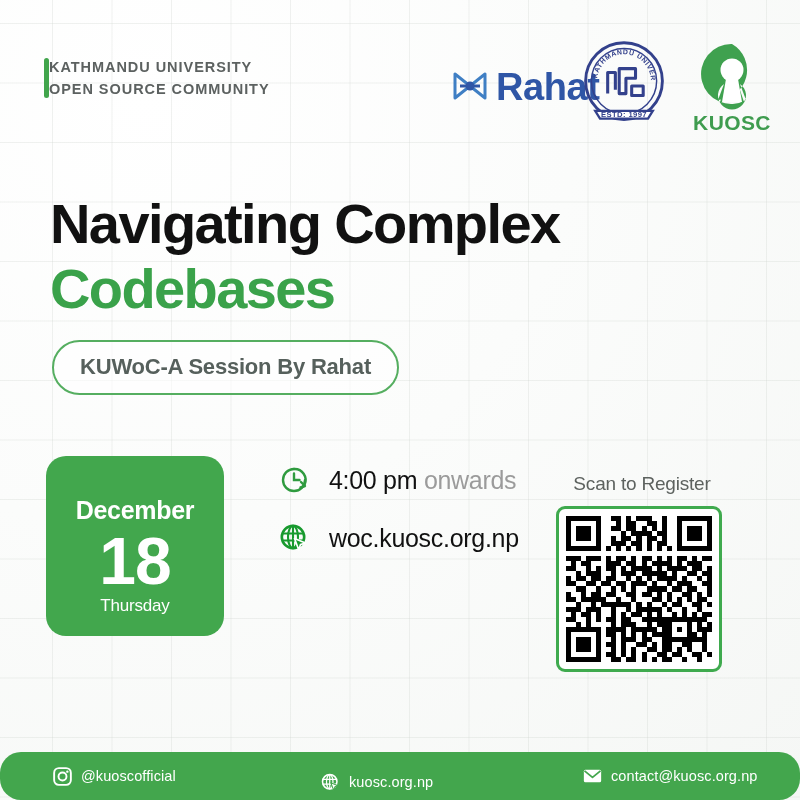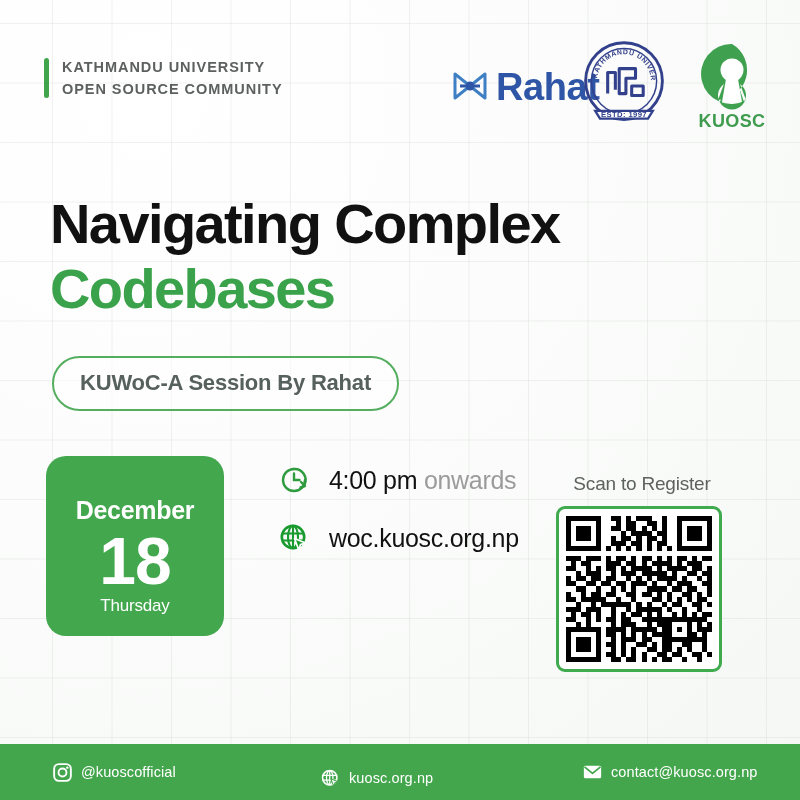--- a/index.html
+++ b/index.html
@@ -21,21 +21,21 @@
       radial-gradient(circle at 18% 12%, #ffffff 0%, #fbfcfb 45%, #f5f7f5 100%);
     overflow:hidden;
   }
 
   
   .header{
     position:absolute; top:0; left:0; right:0; height:150px;
   }
   .org{
     position:absolute; left:44px; top:58px;
-    display:flex; align-items:stretch; gap:13px;
+    display:flex; align-items:stretch; 
   }
   .org-bar{ width:5px; border-radius:3px; background:#41a54c; }
   .org-text{
     display:flex; flex-direction:column; justify-content:center;
     gap:4px;
   }
   .org-line{
     font-size:14.5px; font-weight:bold; letter-spacing:.95px;
     color:#5c6160; line-height:1.25; white-space:nowrap;
   }
@@ -46,39 +46,38 @@
   }
   .rahat-name{
     font-size:38px; font-weight:bold; color:#2f56a6;
     letter-spacing:-.4px;
   }
 
   .kucc{ position:absolute; left:576px; top:36px; width:96px; height:96px; }
   .kuosc{ position:absolute; left:688px; top:40px; width:88px; height:96px;
           display:flex; flex-direction:column; align-items:center; }
   .kuosc-word{
-    font-size:18px; font-weight:bold; color:#3f9c4f;
+    font-size:21px; font-weight:bold; color:#3f9c4f;
     letter-spacing:.4px; margin-top:-3px;
   }
 
   
   .title{
     position:absolute; left:50px; top:192px;
     font-size:56px; font-weight:bold; line-height:1.16;
     letter-spacing:-1.6px;
   }
   .title-l1{ color:#111111; display:block; }
   .title-l2{ color:#3aa24a; display:block; }
 
   .pill{
     position:absolute; left:52px; top:340px;
     border:2px solid #55ae60; border-radius:30px;
     padding:12px 26px 13px;
     background:rgba(255,255,255,.55);
-    margin-top:16px;
   }
   .pill-text{
     font-size:22px; font-weight:bold; color:#56605c;
     letter-spacing:-.2px; white-space:nowrap;
   }
 
   
   .datecard{
     position:absolute; left:46px; top:456px;
     width:178px; height:180px;
@@ -108,22 +107,22 @@
     margin-bottom:11px; letter-spacing:-.2px;
   }
   .qr-frame{
     width:166px; height:166px; border:3px solid #3faa4e;
     border-radius:9px; background:#ffffff; padding:7px;
   }
   .qr-frame svg{ display:block; width:100%; height:100%; }
 
   
   .footer{
-    position:absolute; left:0; right:0; bottom:0; height:56px;
-    background:#43a64d; display:flex; align-items:center;
+    position:absolute; left:0; right:0; bottom:0; height:48px;
+    background:#43a64d; display:flex; align-items:center;border-radius:21px;
   }
   .fitem{
     display:flex; align-items:center; gap:9px;
     color:#ffffff; font-size:14.5px; letter-spacing:.1px;
     position:absolute;
   }
   .fitem.f1{ left:52px; }
   .fitem.f2{ left:320px;margin-top:12px; }
   .fitem.f3{ left:582px; }
   .ficon{ width:20px; height:20px; display:flex; align-items:center; justify-content:center; }

